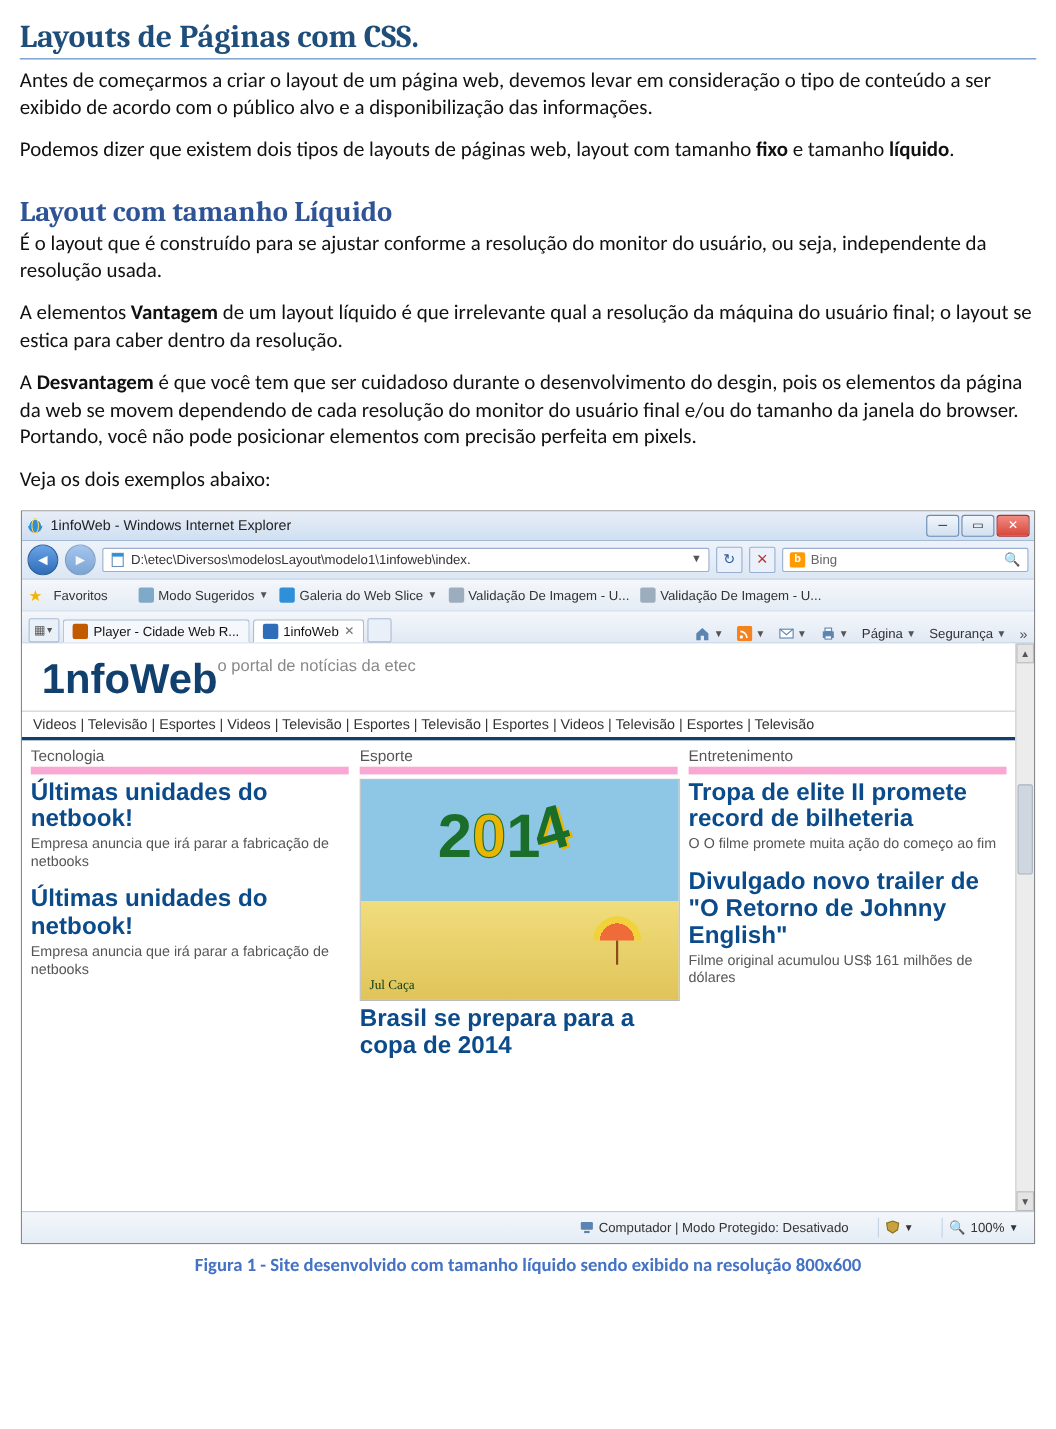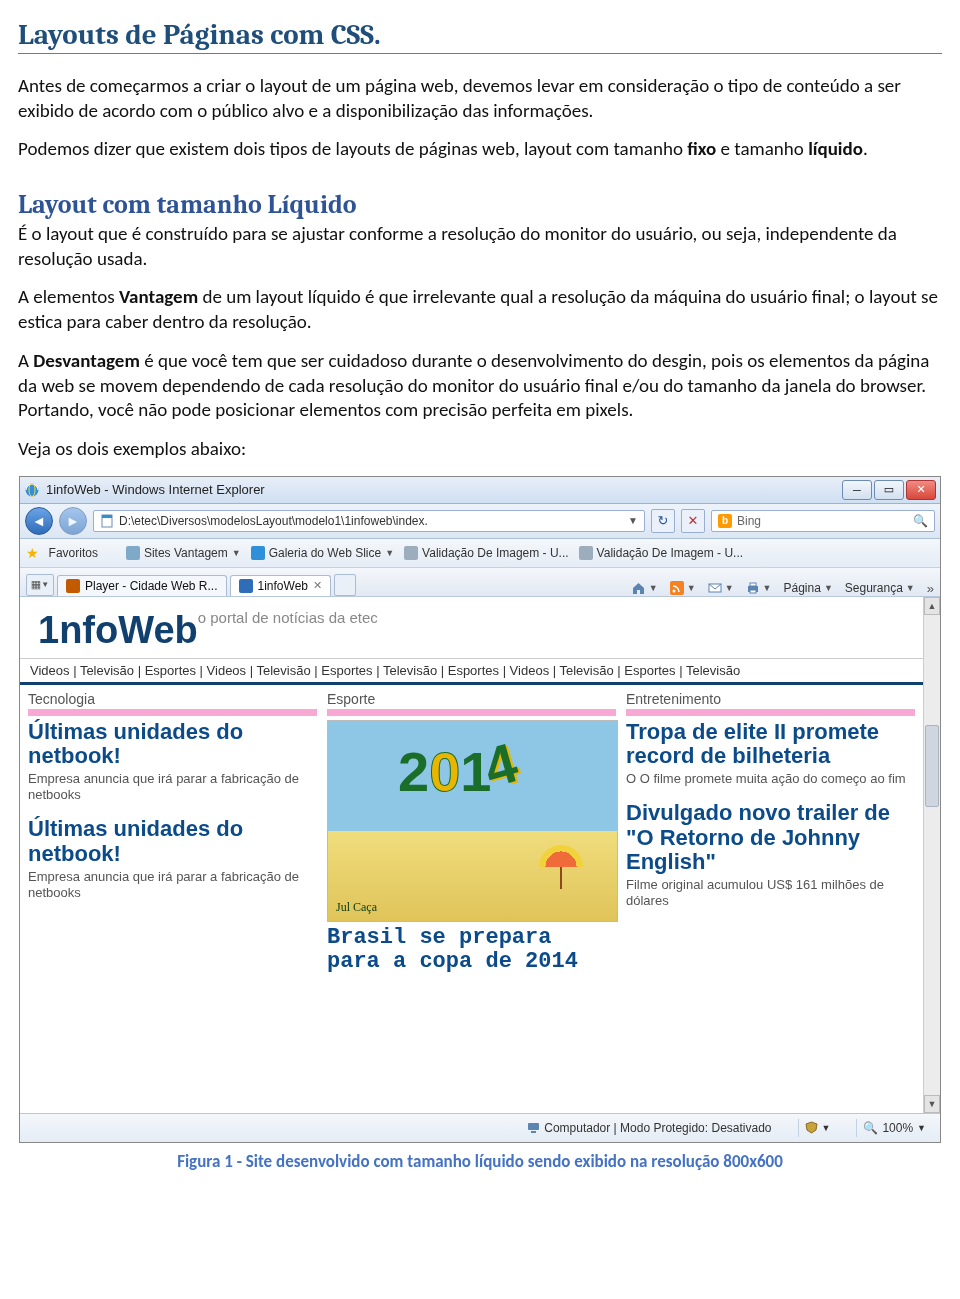--- a/index.html
+++ b/index.html
@@ -9,21 +9,21 @@
     font-size: 19px;
     color: #111;
     background: #fff;
     width: 924px;
   }
   h1.main-title {
     color: #1e4e79;
     font-family: Cambria, "Times New Roman", serif;
     font-weight: bold;
     font-size: 29px;
-    margin: 0 0 20px 0;
+    margin: 0 0 8px 0;
     border-bottom: 1px solid #4f81bd;
     padding-bottom: 2px;
   }
   h2.sub-title {
     color: #2f5496;
     font-family: Cambria, "Times New Roman", serif;
     font-weight: bold;
     font-size: 26px;
     margin: 28px 0 2px 0;
   }
@@ -147,21 +147,21 @@
     color:#1b6e2a;
     display:inline-block;
     transform: rotate(-16deg) translate(-4px,-8px);
     text-shadow:2px 2px 0 #e8b500;
   }
   .col-mid .imgbox .d1{ color:#1b6e2a; }
   .col-mid .imgbox .sig{ position:absolute; bottom:6px; left:8px; font-family: "Comic Sans MS", cursive; font-size:12px; color:#083a12; }
   .col-mid .imgbox .beach{ position:absolute; bottom:30px; right:18px; width:70px; height:46px; }
   .col-mid .imgbox .umbrella{ width:44px; height:22px; background:radial-gradient(circle at 50% 100%, #ef6b3a 0 50%, #f1d23a 50% 100%); border-top-left-radius:44px; border-top-right-radius:44px; position:absolute; top:0; left:10px; }
   .col-mid .imgbox .pole{ width:2px; height:22px; background:#8b4b1b; position:absolute; top:22px; left:31px; }
-  .col-mid .mid-head{ color:#0b4b8a; font-family: Liberation Mono, monospace; font-size:22px; font-weight:bold; margin-top:4px; line-height:1.12; }
+  .col-mid .mid-head{ color:#0b4b8a; font-family: Liberation Sans, sans-serif; font-size:22px; font-weight:bold; margin-top:4px; line-height:1.12; }
 
   .ie-statusbar{
     border-top:1px solid #b7c8de;
     background:linear-gradient(#f4f7fb,#e4ecf5);
     padding:3px 8px;
     display:flex;
     align-items:center;
     font-size:12px;
     color:#333;
     gap:20px;
@@ -239,21 +239,21 @@
       <span class="mag">🔍</span>
     </div>
   </div>
 
   <div class="ie-favbar">
     <span class="favstar">★</span>
     <span>Favoritos</span>
     <span style="width:8px"></span>
     <span class="favlink">
         <span class="sicon"></span>
-        <span>Sites Vantagem</span>
+        <span>Modo Sugeridos</span>
         <span class="dd">▼</span>
       </span>
     <span class="favlink">
         <span class="sicon" style="background:#2f8fd9"></span>
         <span>Galeria do Web Slice</span>
         <span class="dd">▼</span>
       </span>
     <span class="favlink">
         <span class="grayico"></span>
         <span>Validação De Imagem - U...</span>

